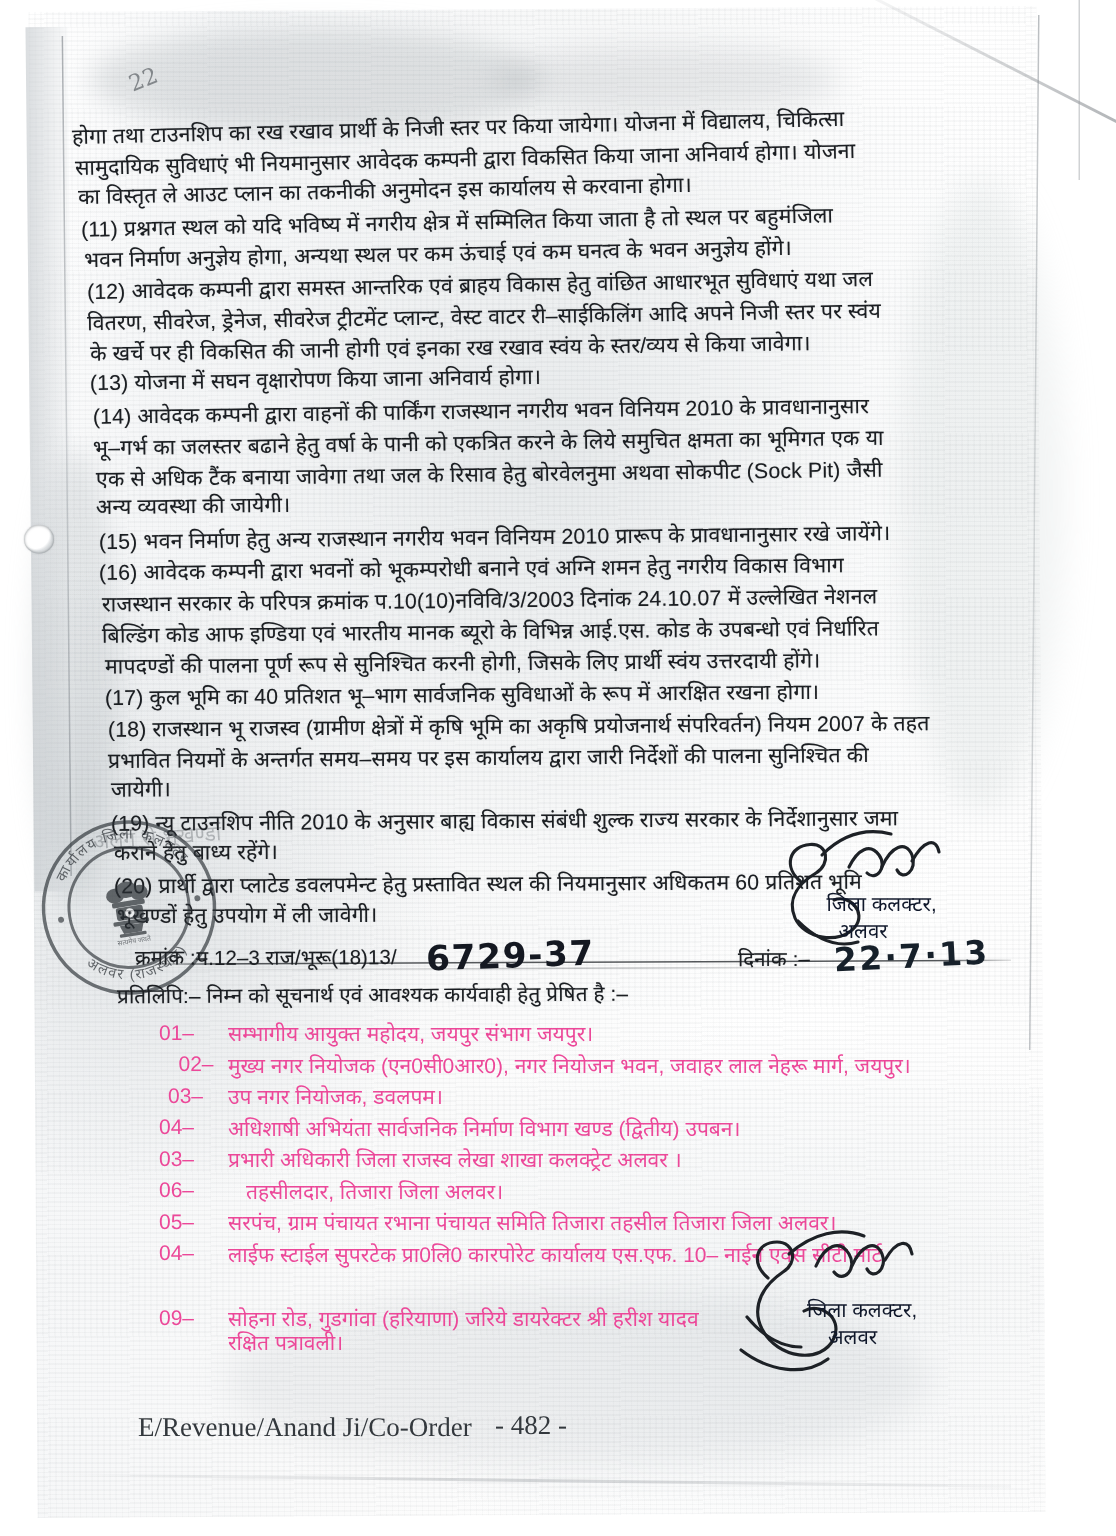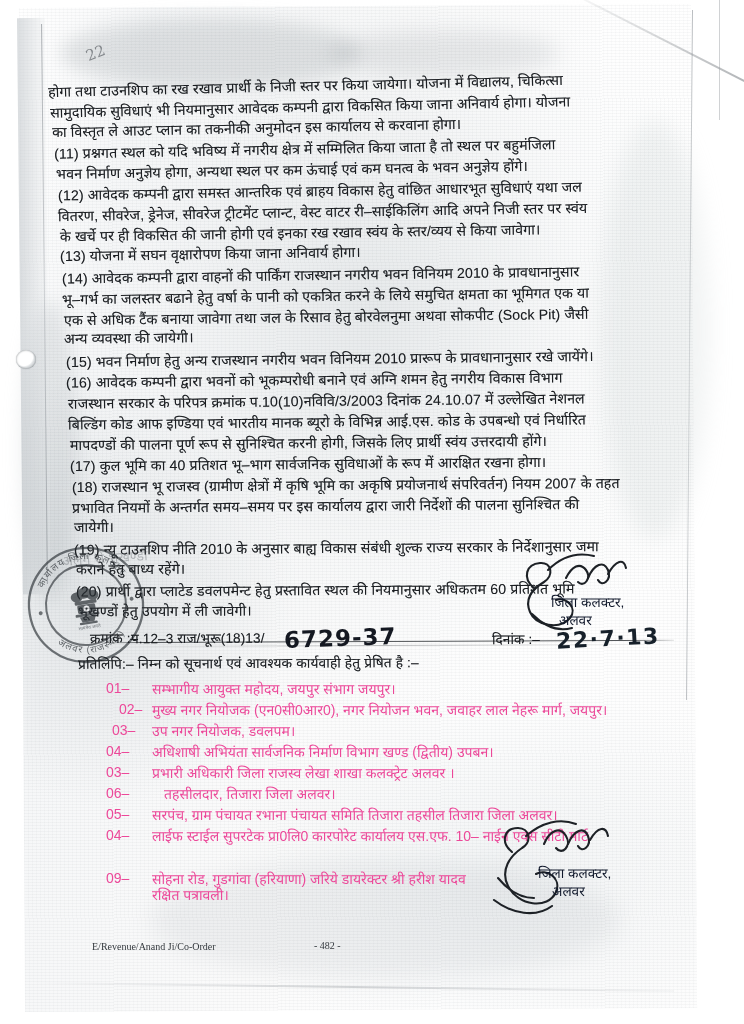--- a/index.html
+++ b/index.html
@@ -142,21 +142,21 @@
     position:absolute;
     font-family:"DejaVu Serif","Liberation Serif",serif;
     color:rgba(40,46,52,.50);
     white-space:nowrap;
   }
 
   
   .footer{
     position:absolute;
     font-family:"Liberation Serif","DejaVu Serif",serif;
-    font-size:10px;color:#33383d;
+    font-size:18px;color:#33383d;
     white-space:nowrap;
   }
 
   
   .listnum{
     position:absolute;
     font-family:"Liberation Sans","DejaVu Sans",sans-serif;
     font-size:14px;color:#ec4899;white-space:nowrap;
   }
 </style>
@@ -312,15 +312,15 @@
       <path d="M 90,26 C 96,12 106,8 110,18 C 114,28 104,36 100,28"></path>
       <path d="M 112,22 C 120,8 128,8 130,18"></path>
       <path d="M 16,82 C 34,96 58,100 74,88"></path>
       <path d="M 20,60 C 30,72 42,80 56,80"></path>
     </g>
   </svg>
   <div class="sig-label" style="position:absolute;left:538px;top:863px;">जिला कलक्टर,</div>
   <div class="sig-label" style="position:absolute;left:552px;top:881px;">अलवर</div>
 
   <div class="footer" style="left:92px;top:941px;">E/Revenue/Anand Ji/Co-Order</div>
-  <div class="footer" style="left:314px;top:940px;">- 482 -</div>
+  <div class="footer" style="left:330px;top:940px;">- 482 -</div>
 
 </div>
 
 </body></html>

